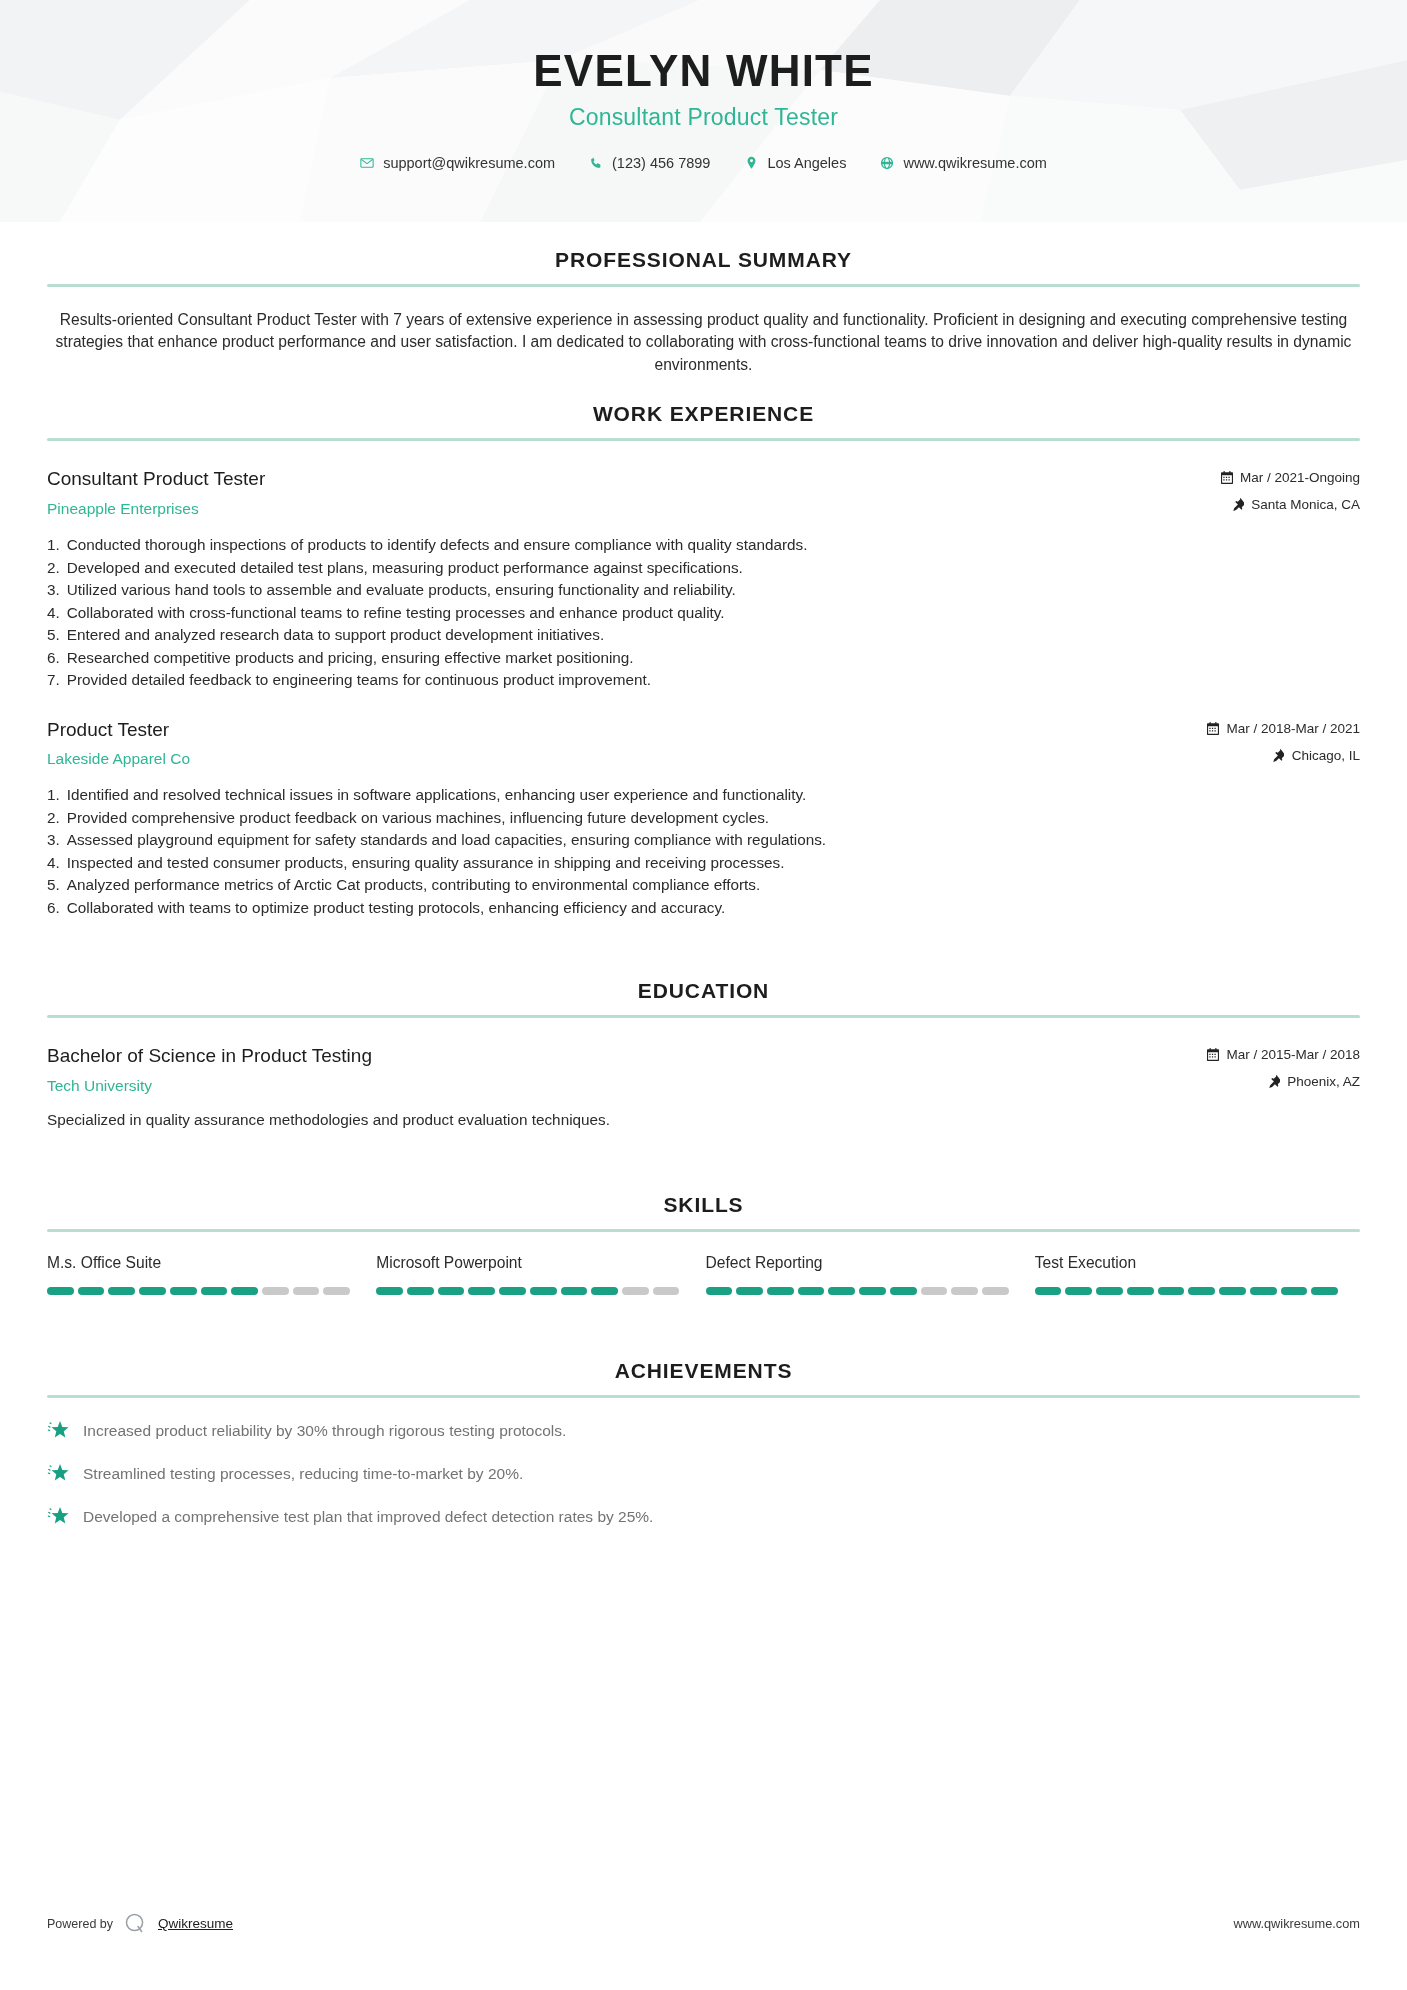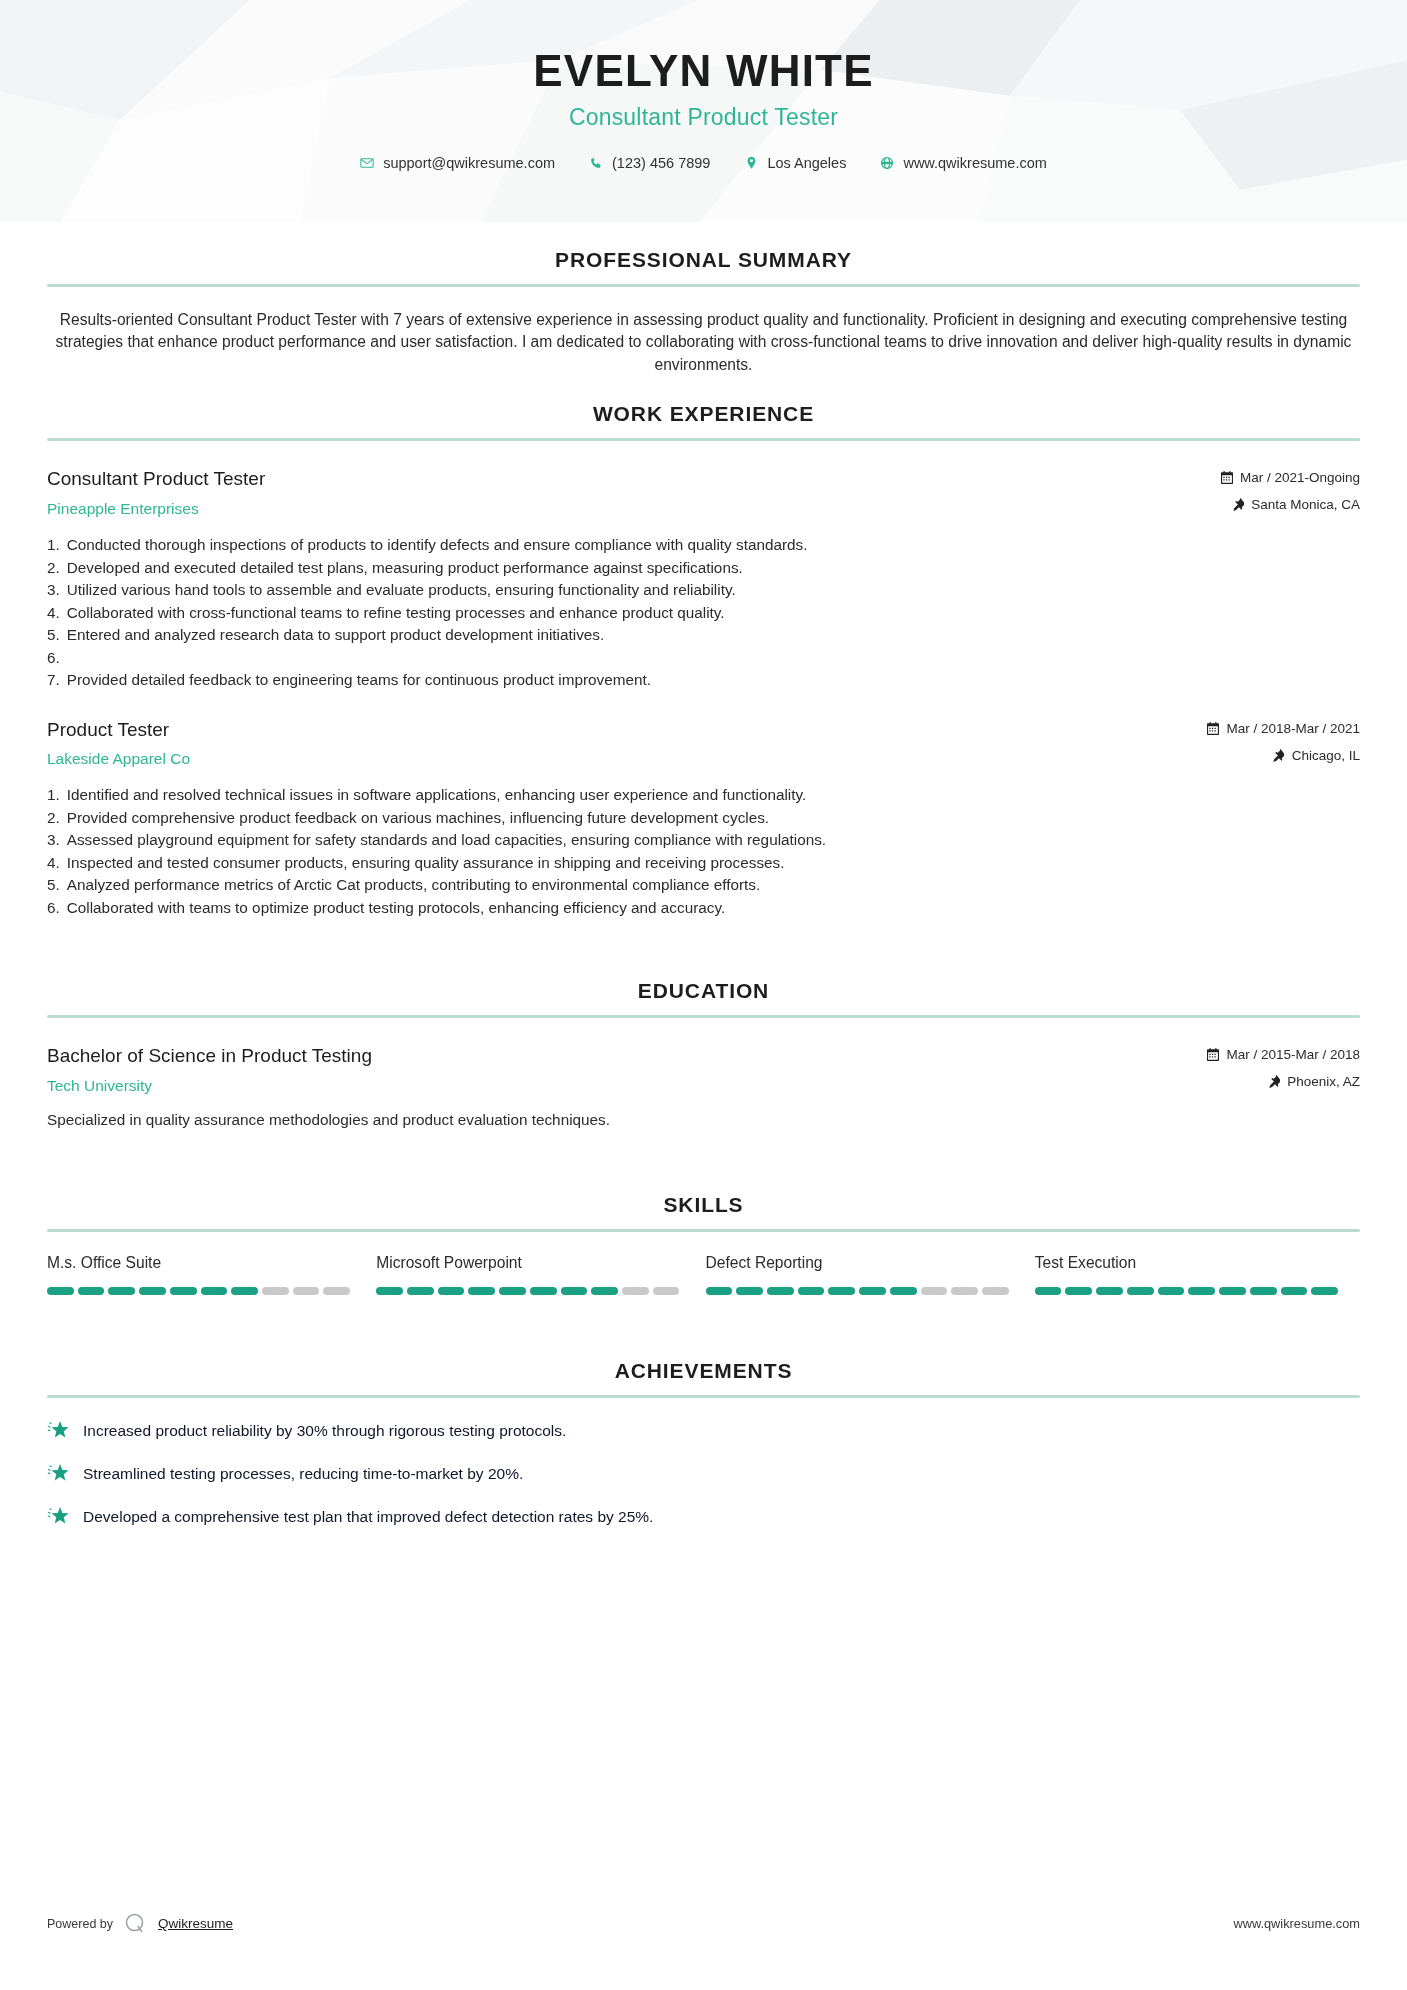--- a/index.html
+++ b/index.html
@@ -214,21 +214,21 @@
     flex: none;
     width: 23px;
     height: 23px;
     color: #18a083;
     margin-top: -1px;
   }
   .ach-ico svg { display: block; }
   .ach-text {
     font-size: 15.5px;
     line-height: 1.35;
-    color: #0f172a;
+    color: #737373;
     padding-top: 1px;
   }
 
   
   .footer {
     position: absolute;
     left: 0; right: 0;
     bottom: 55px;
     padding: 0 47px;
     display: flex;
@@ -382,20 +382,21 @@
           <li>
               <span class="li-num">4.</span>
               <span>Collaborated with cross-functional teams to refine testing processes and enhance product quality.</span>
             </li>
           <li>
               <span class="li-num">5.</span>
               <span>Entered and analyzed research data to support product development initiatives.</span>
             </li>
           <li>
               <span class="li-num">6.</span>
+              <span>Researched competitive products and pricing, ensuring effective market positioning.</span>
             </li>
           <li>
               <span class="li-num">7.</span>
               <span>Provided detailed feedback to engineering teams for continuous product improvement.</span>
             </li>
         </ol>
       </div>
 
       <div class="entry">
         <div class="entry-top">

